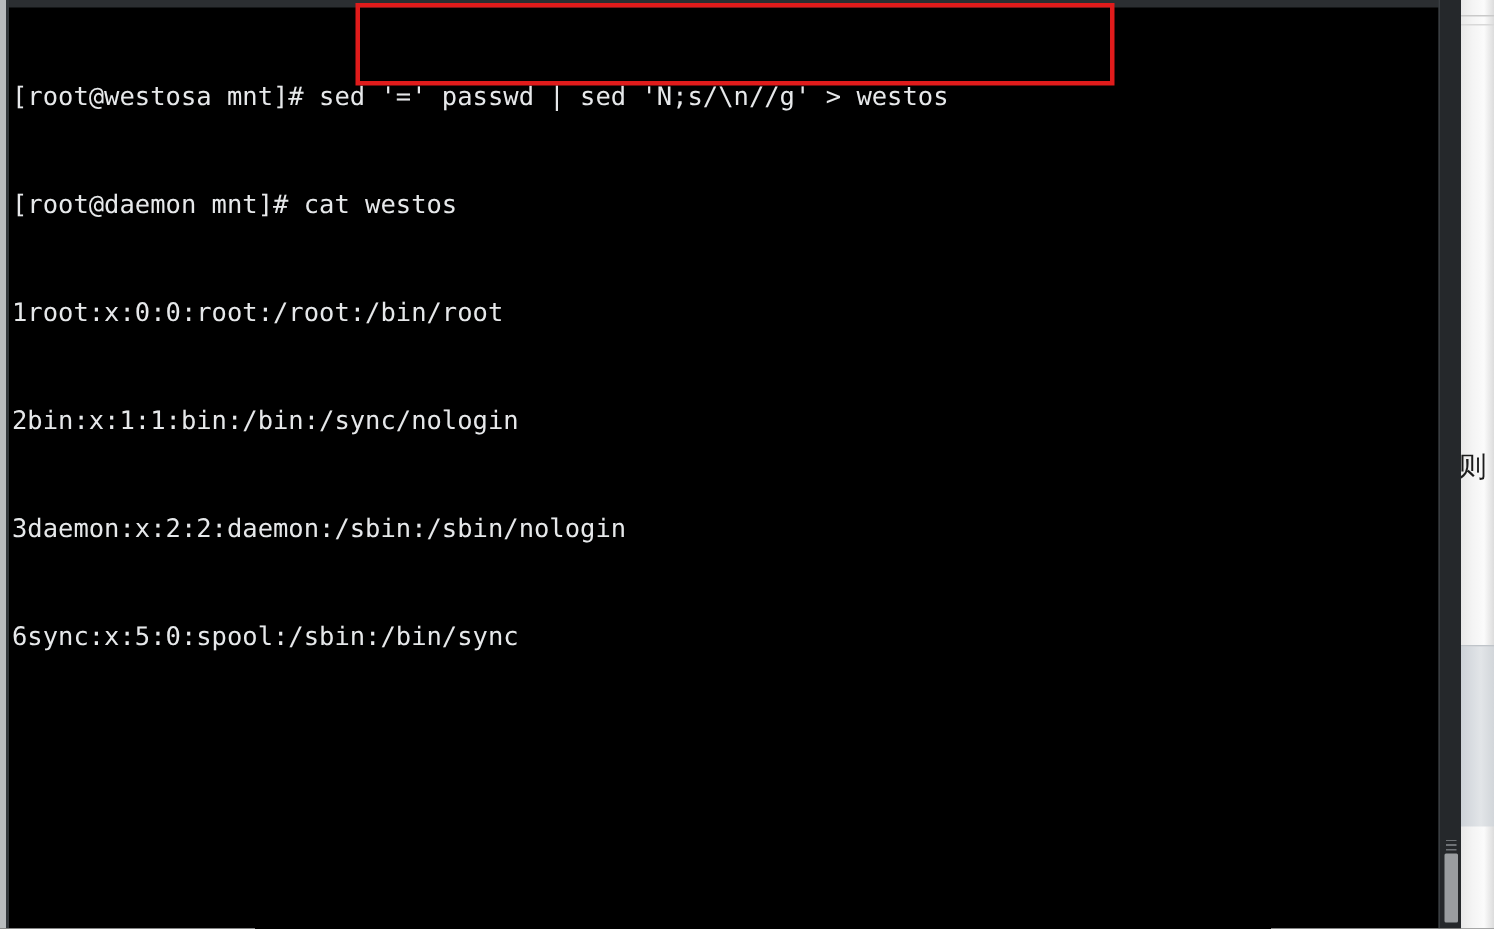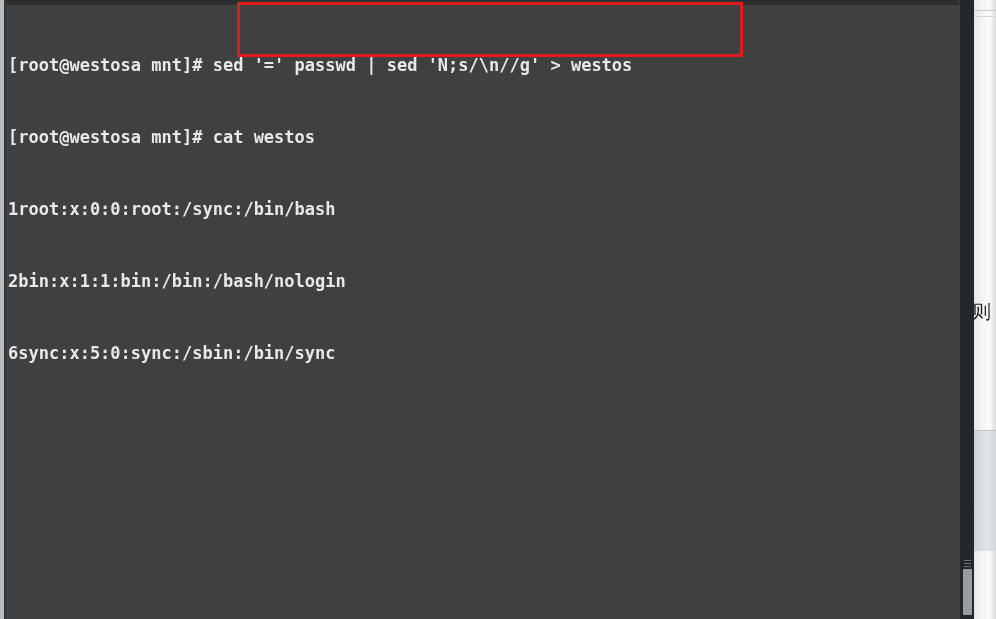--- a/index.html
+++ b/index.html
@@ -174,32 +174,33 @@
 
 <div id="screen">
 
   <div id="bg-window">
     <div id="bg-window-topline"></div>
     <div id="bg-window-topline2"></div>
     <div id="bg-window-glyph">则</div>
     <div id="bg-window-line"></div>
   </div>
 
-  <div id="terminal" style="background: #404040; font-weight: bold;">
+  <div id="terminal" style="background: #000000;">
 
     <div id="top-strip"></div>
     <div id="left-rail"></div>
     <div id="left-rail-inner"></div>
 
     <div id="text-area">
       <div class="line">[root@westosa mnt]# sed '=' passwd | sed 'N;s/\n//g' &gt; westos</div>
-      <div class="line">[root@westosa mnt]# cat westos</div>
-      <div class="line">1root:x:0:0:root:/sync:/bin/bash</div>
-      <div class="line">2bin:x:1:1:bin:/bin:/bash/nologin</div>
-      <div class="line">6sync:x:5:0:sync:/sbin:/bin/sync</div>
+      <div class="line">[root@daemon mnt]# cat westos</div>
+      <div class="line">1root:x:0:0:root:/root:/bin/root</div>
+      <div class="line">2bin:x:1:1:bin:/bin:/sync/nologin</div>
+      <div class="line">3daemon:x:2:2:daemon:/sbin:/sbin/nologin</div>
+      <div class="line">6sync:x:5:0:spool:/sbin:/bin/sync</div>
       
       
       
       
       
       
       
       
       
       

